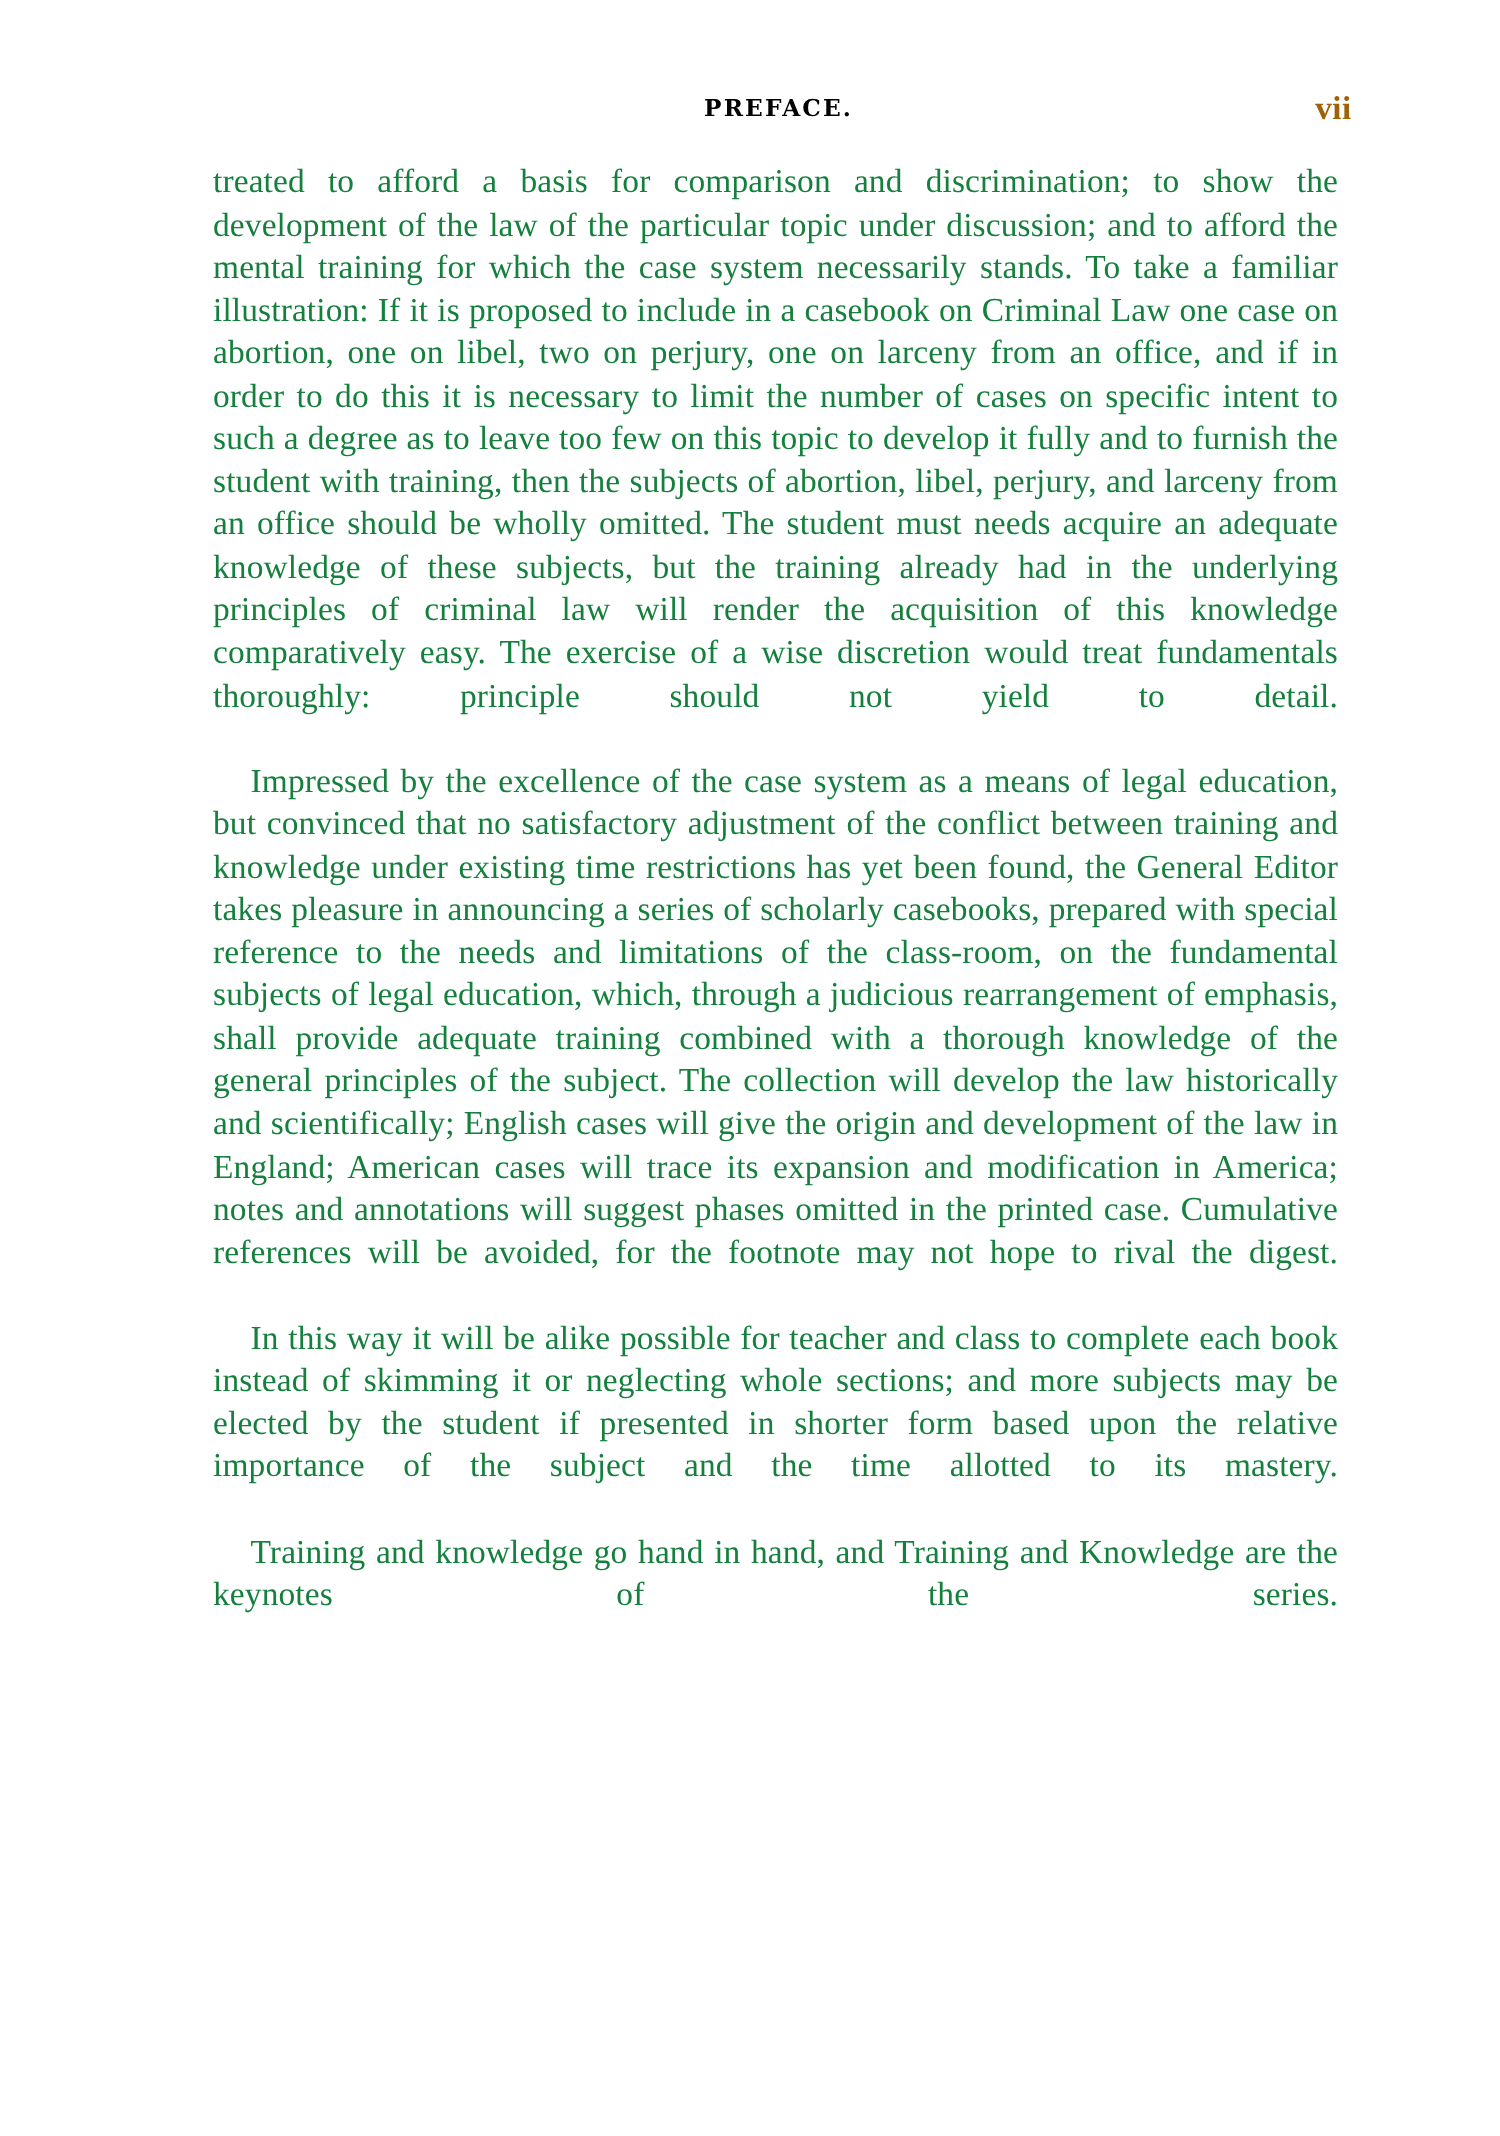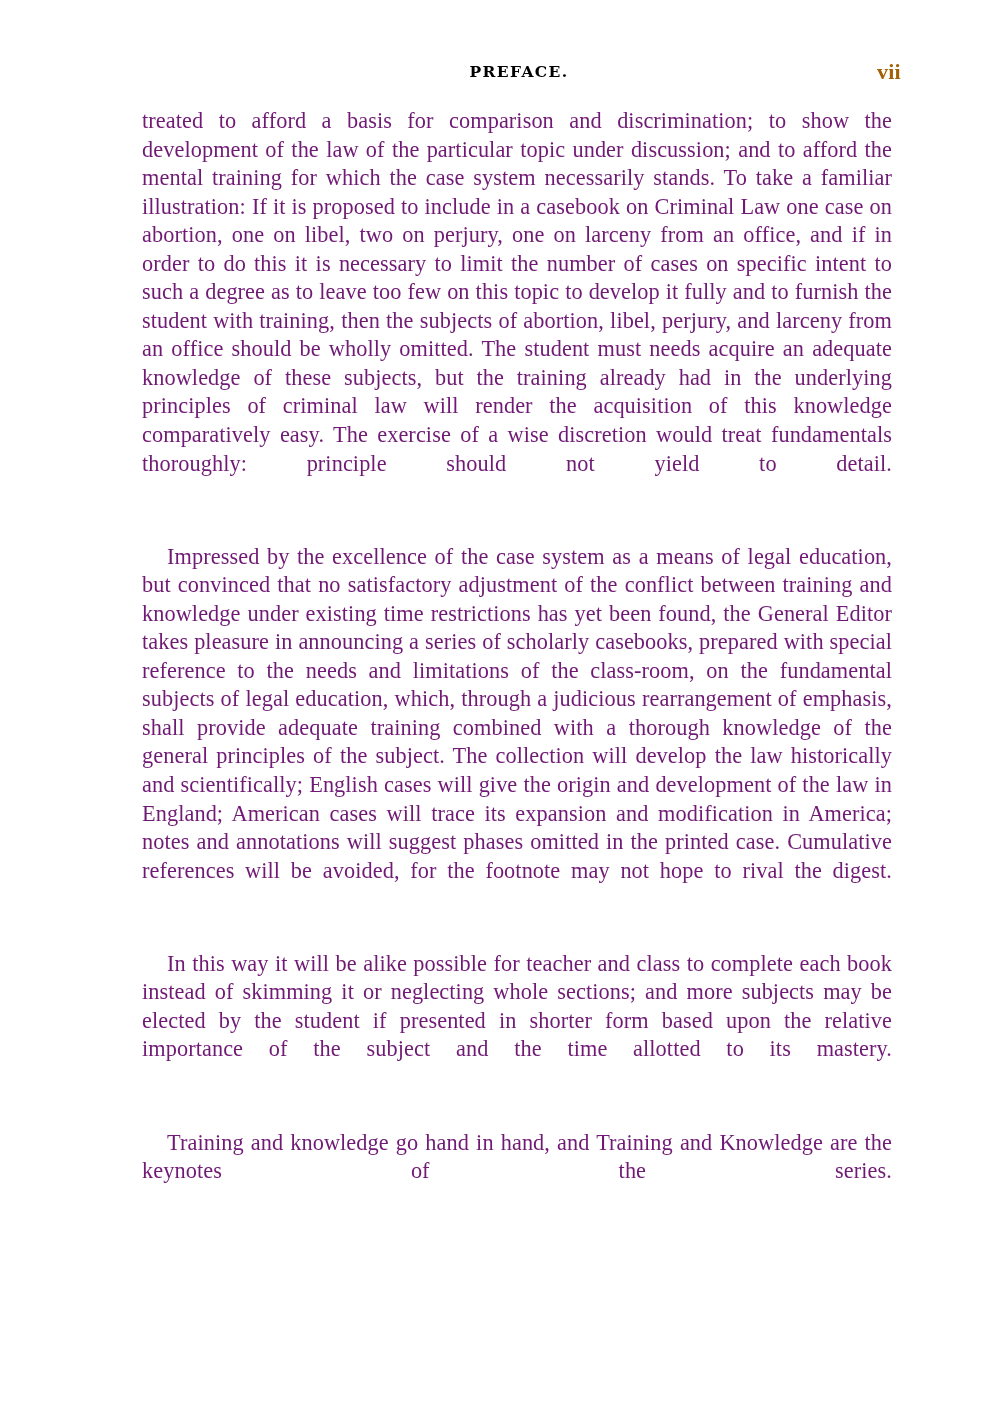--- a/index.html
+++ b/index.html
@@ -67,24 +67,24 @@
     width: 750px;
   }
   .para {
     margin: 0;
     text-align: justify;
     text-justify: inter-word;
     font-size: 22.3px;
     line-height: 28.55px;
     letter-spacing: 0.08px;
     word-spacing: 0.2px;
-    color: #701a75;
+    color: #15803d;
     -webkit-font-smoothing: antialiased;
   }
-  .para.indent  { text-indent: 25px; margin-top: 36px; }
+  .para.indent  { text-indent: 25px; }
   .para.flush   { text-indent: 0; }
   
   .para:after {
     content: "";
     display: inline-block;
     width: 100%;
   }
 </style>
 </head>
 <body>

